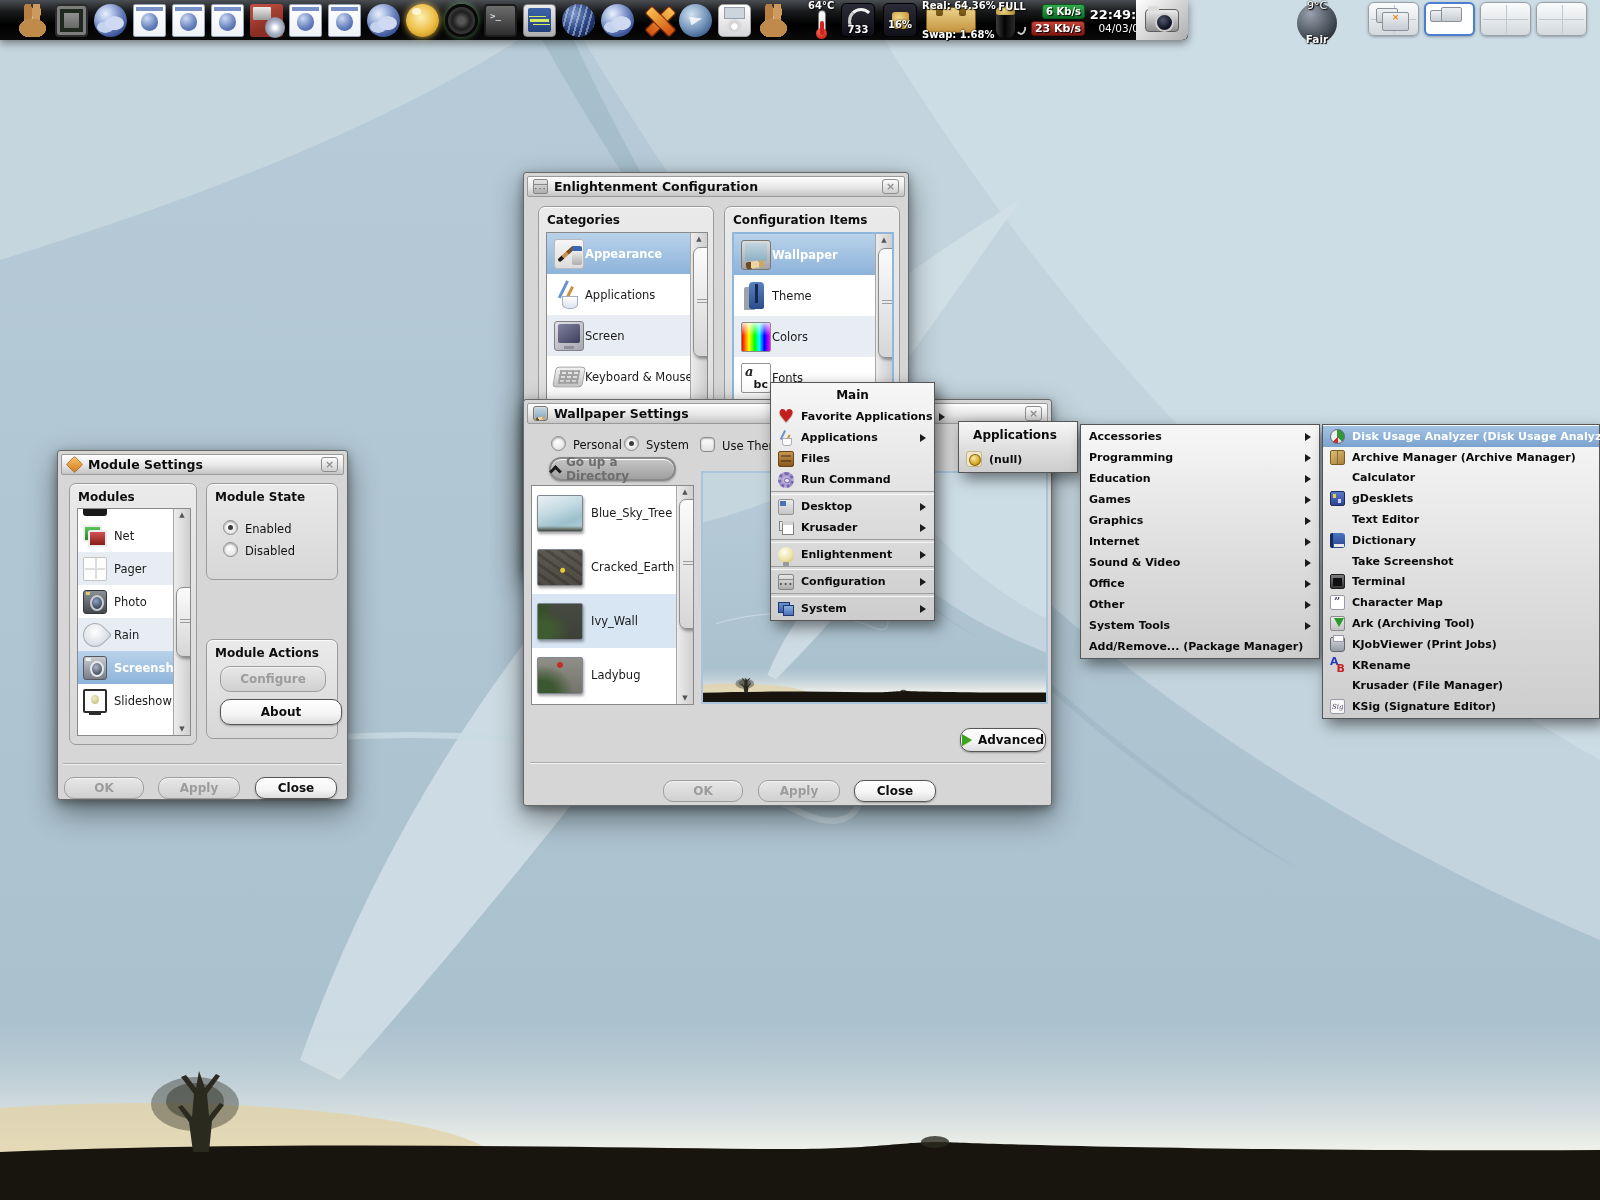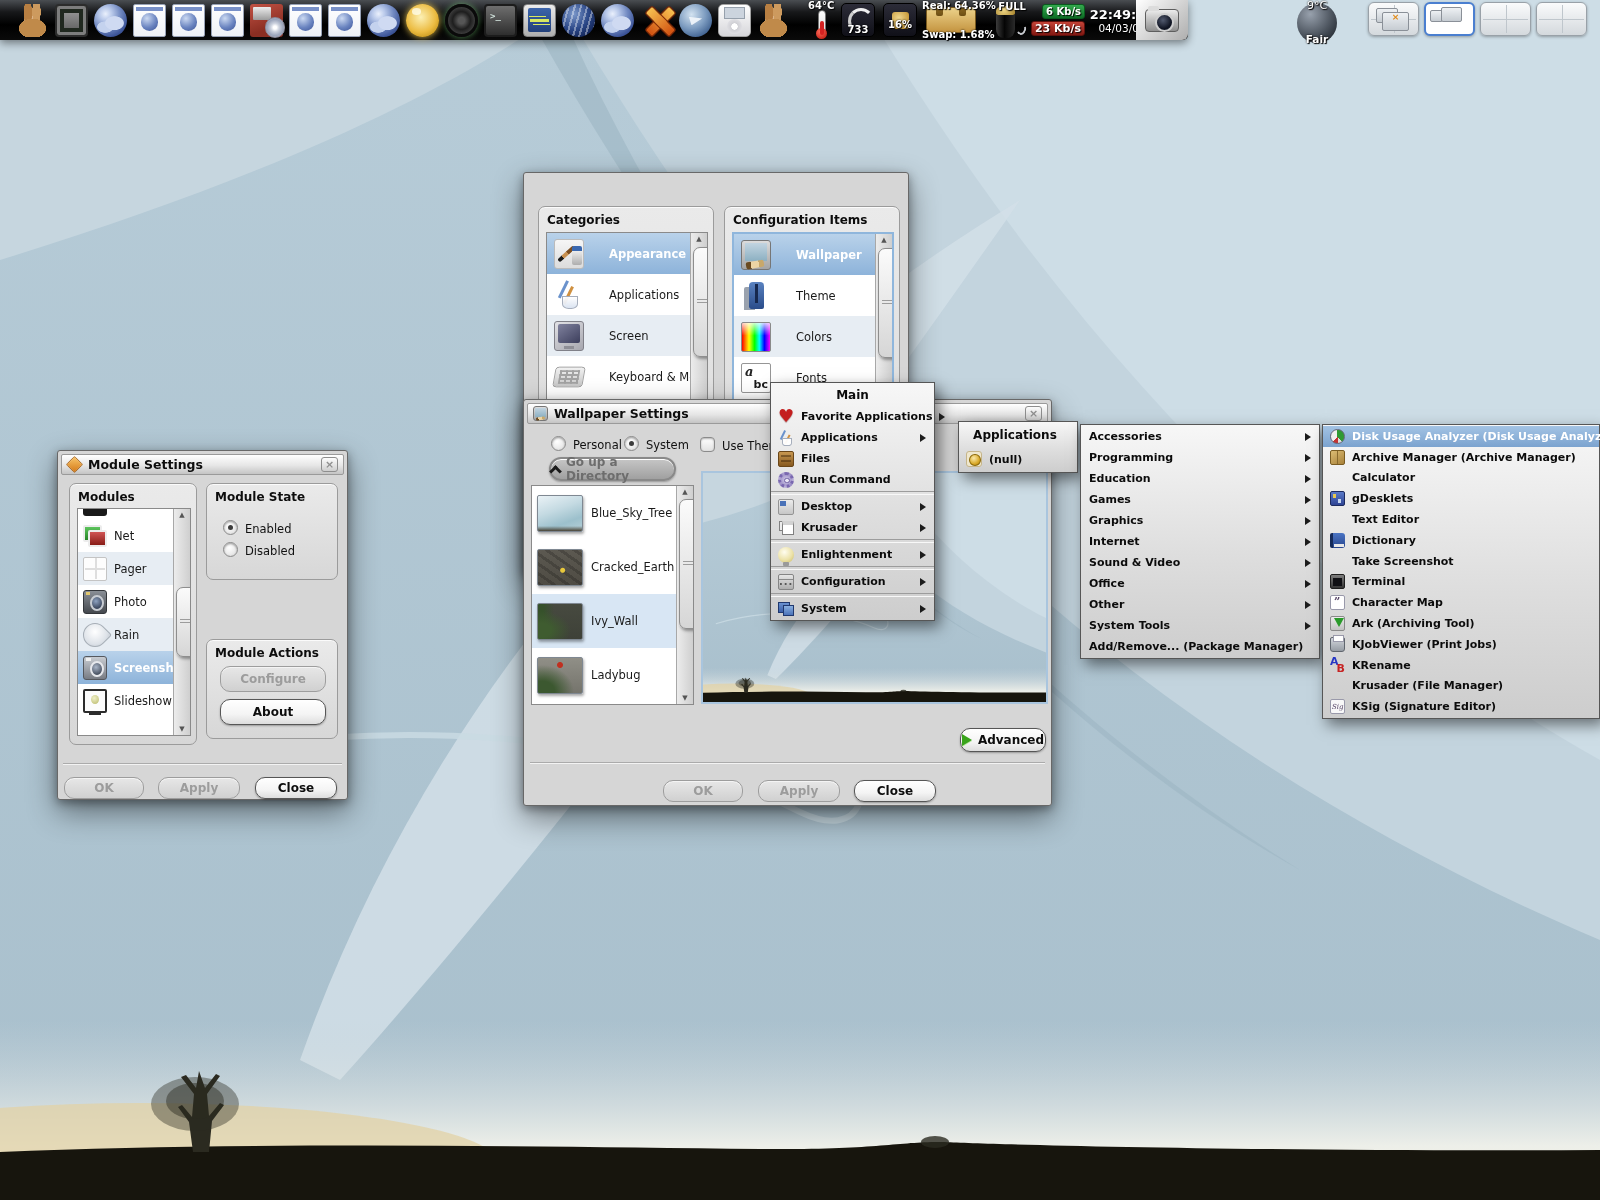--- a/index.html
+++ b/index.html
@@ -87,21 +87,21 @@
   .close-btn{margin-left:auto;width:17px;height:15px;border:1px solid #8e8e8e;border-radius:3px;flex:none;
     background:linear-gradient(#fdfdfd,#cecece);color:#8f8f8f;font-size:11px;line-height:13px;
     text-align:center;font-weight:bold}
   .close-btn::after{content:"×"}
   .frame{position:absolute;border:1px solid #9b9b9b;border-radius:7px;
     background:linear-gradient(#eaeaea,#d7d7d7);box-shadow:inset 0 1px 0 rgba(255,255,255,.8)}
   .frame-label{position:absolute;left:8px;top:6px;font-weight:bold;font-size:12px;color:#0d0d0d;white-space:nowrap}
   .ilist{position:absolute;background:#fff;border:1px solid #8a8a8a;display:flex;overflow:hidden}
   .ilist.focused{border:2px solid #8fb6dc}
   .rows{flex:1;display:flex;flex-direction:column;overflow:hidden;background:#fff}
-  .row{display:flex;align-items:center;gap:25px;padding:0 7px;color:#1a1a1a;flex:none;font-size:11.5px}
+  .row{display:flex;align-items:center;gap:1px;padding:0 7px;color:#1a1a1a;flex:none;font-size:11.5px}
   .row.alt{background:#e7edf3}
   .row.sel{background:linear-gradient(#b9d2ea,#8db3da);color:#fff;font-weight:bold}
   .rowlabel{white-space:nowrap}
   .sbar{width:17px;flex:none;border-left:1px solid #a8a8a8;position:relative;
     background:linear-gradient(90deg,#ececec,#cfcfcf)}
   .sbar .arr{position:absolute;left:0;right:0;height:12px;text-align:center;color:#555;font-size:7px;line-height:12px}
   .sbar .arr.up{top:0}.sbar .arr.dn{bottom:0}
   .sbar .thumb{position:absolute;left:2px;right:2px;border:1px solid #8e8e8e;border-radius:7px;
     background:linear-gradient(#fbfbfb,#d6d6d6)}
   .sbar .thumb::after{content:"";position:absolute;left:3px;right:3px;top:50%;height:6px;margin-top:-3px;
@@ -482,20 +482,25 @@
       <span class="gv"></span>
         <span class="gh"></span>
     </div>
     <div class="pager-cell">
       <span class="gv"></span>
         <span class="gh"></span>
     </div>
   </div>
 
   <section class="window" id="config-window">
+    <div class="titlebar">
+      <span class="ticn icn-toolbox"></span>
+      <span class="title-text">Enlightenment Configuration</span>
+      <span class="close-btn"></span>
+    </div>
     <div class="frame cat-frame">
       <span class="frame-label">Categories</span>
       <div class="ilist">
         <div class="rows">
 
             <div class="row sel">
               <span class="licn icn-appearance y" data-icon-from="icon"></span>
               <span class="rowlabel">Appearance</span>
             </div>
 
@@ -708,21 +713,21 @@
       <span class="radio on" style="left:16px;top:36px"></span>
       <span class="ctl-label" style="left:38px;top:38px">Enabled</span>
       <span class="radio" style="left:16px;top:58px"></span>
       <span class="ctl-label" style="left:38px;top:60px">Disabled</span>
     </div>
     <div class="frame act-frame">
       <span class="frame-label">Module Actions</span>
       <div class="btn disabled" style="left:13px;top:26px;width:106px;height:26px">
         <span>Configure</span>
       </div>
-      <div class="btn primary" style="left:13px;top:59px;width:106px;height:26px">
+      <div class="btn primary" style="left:13px;top:59px;width:122px;height:26px">
         <span>About</span>
       </div>
     </div>
     <div class="hline" style="left:5px;right:5px;top:312px"></div>
     <div class="btn disabled" style="left:6px;top:326px;width:80px;height:22px">
       <span>OK</span>
     </div>
     <div class="btn disabled" style="left:100px;top:326px;width:82px;height:22px">
       <span>Apply</span>
     </div>

